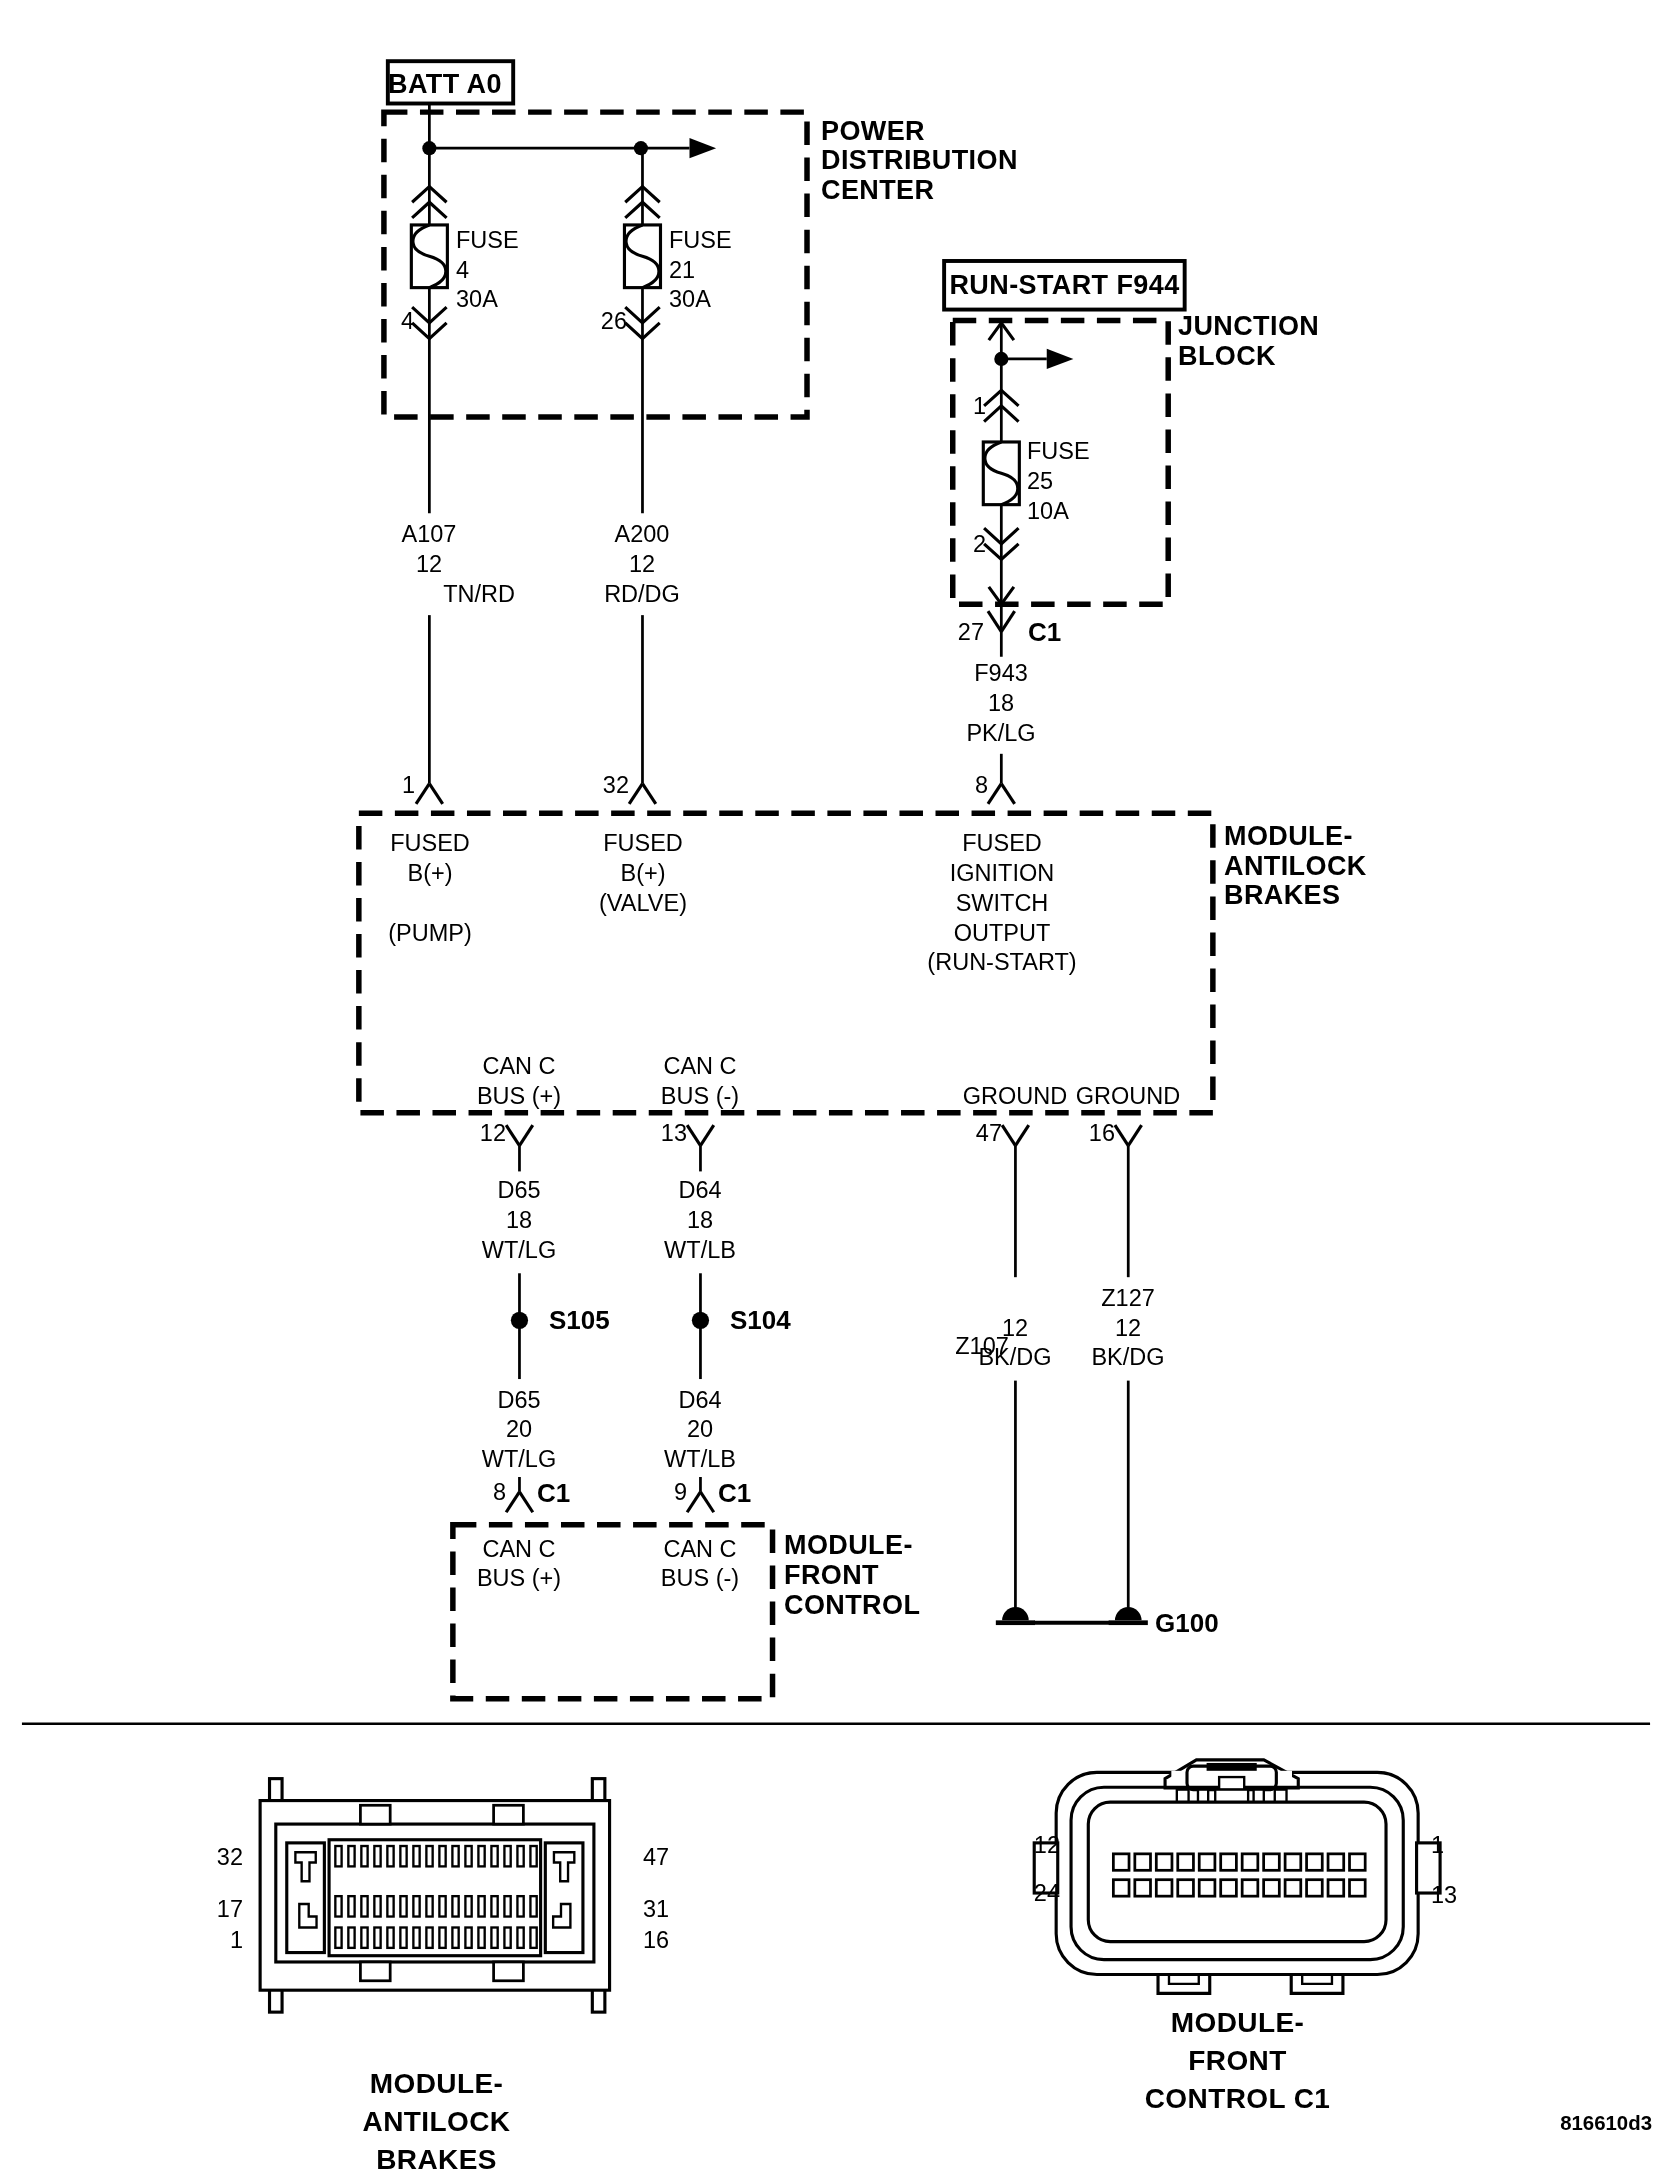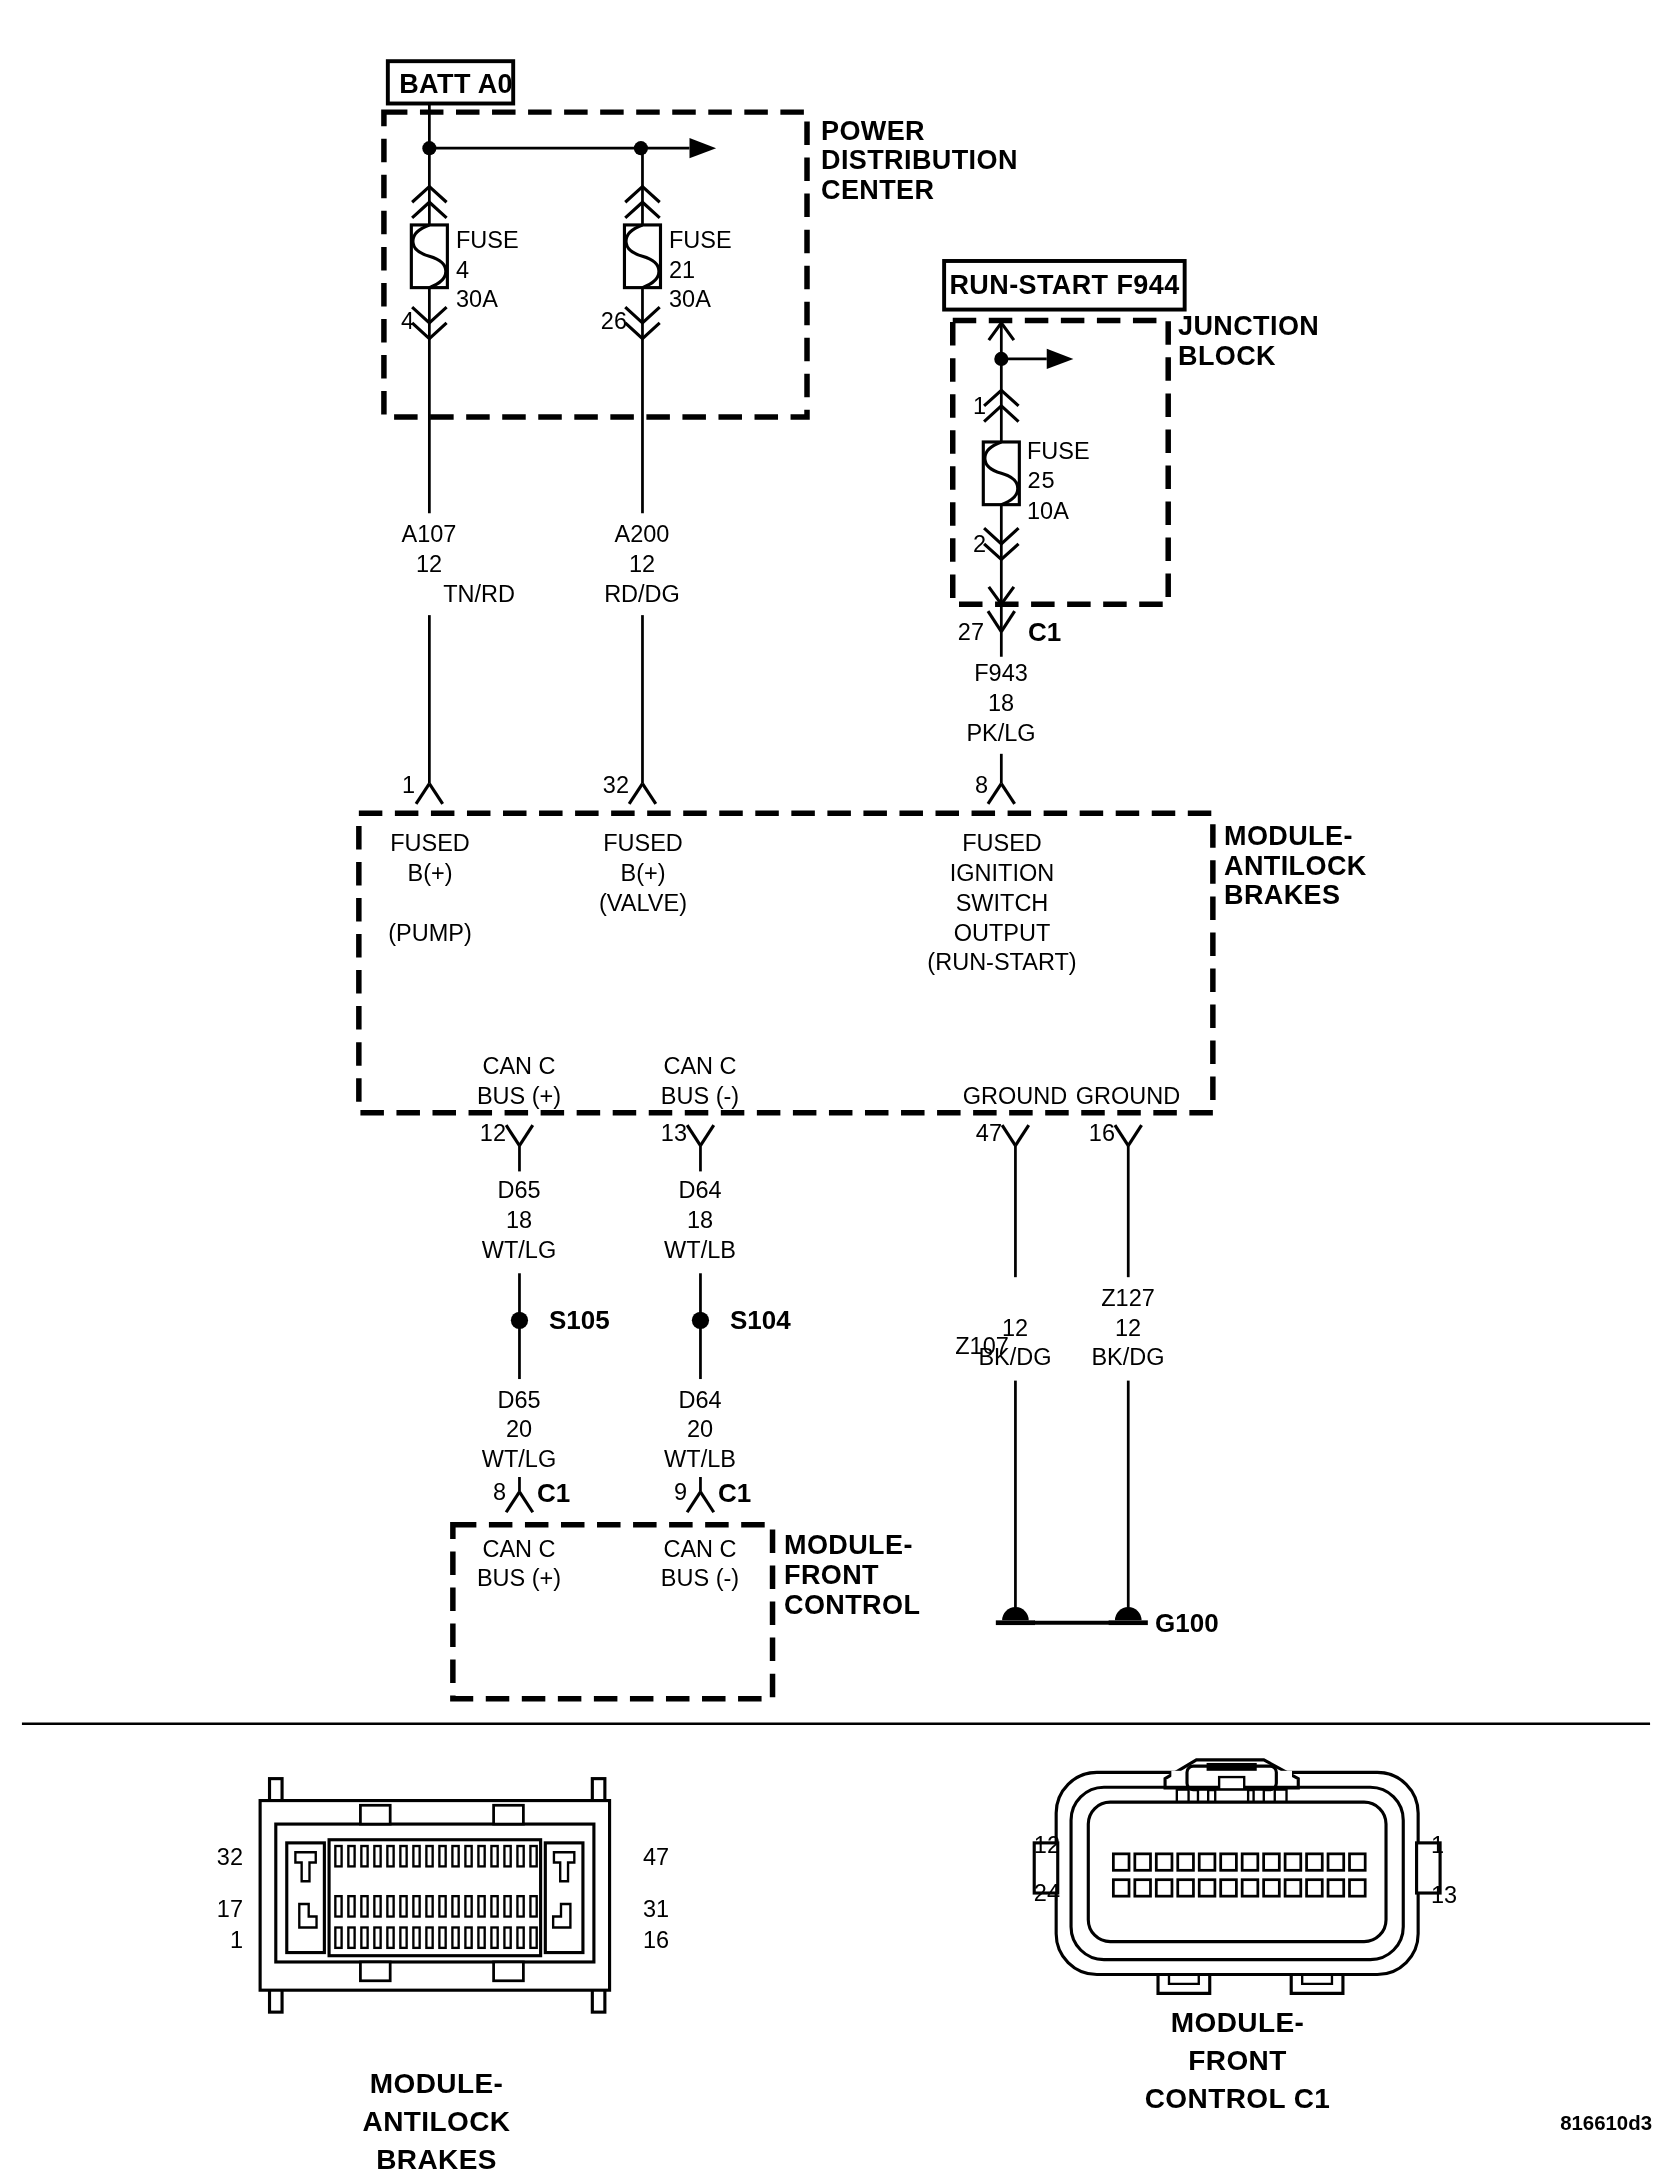--- a/index.html
+++ b/index.html
@@ -5,21 +5,21 @@
   html,body{margin:0;padding:0;background:#fff;}
   #canvas{position:relative;width:1672px;height:2183px;background:#fff;
           font-family:"Liberation Sans","DejaVu Sans",sans-serif;color:#000;overflow:hidden;}
   #diagram-svg{position:absolute;left:0;top:0;}
   .t{position:absolute;white-space:nowrap;font-size:23.5px;line-height:1;color:#000;}
   .b{font-weight:800;font-size:27px;letter-spacing:0.4px;}
   .c{width:172px;text-align:center;}
   .cw{width:204px;text-align:center;}
   .r{width:55px;text-align:right;}
   .cap{width:313px;text-align:center;font-weight:800;font-size:28px;letter-spacing:0.4px;}
-  .boxlbl{width:125px;text-align:right;}
+  .boxlbl{width:125px;text-align:left;}
   .boxlbl2{width:241px;text-align:center;}
   .sb{font-weight:800;font-size:26px;}
   .doc{width:141px;text-align:right;font-weight:700;font-size:20.4px;}
 </style>
 </head>
 <body>
 
 <div id="canvas">
 
 <svg id="diagram-svg" width="1672" height="2183" viewBox="0 0 2134 2786" xmlns="http://www.w3.org/2000/svg">
@@ -231,21 +231,21 @@
 <div class="t" style="left:669px;top:259px;">21</div>
 <div class="t" style="left:669px;top:288px;">30A</div>
 <div class="t r" style="left:359px;top:310px;">4</div>
 <div class="t r" style="left:572px;top:310px;">26</div>
 
 <div class="t b boxlbl2" style="left:944px;top:272px;">RUN-START F944</div>
 <div class="t b" style="left:1178px;top:313px;">JUNCTION</div>
 <div class="t b" style="left:1178px;top:343px;">BLOCK</div>
 <div class="t r" style="left:931px;top:395px;">1</div>
 <div class="t" style="left:1027px;top:440px;">FUSE</div>
-<div class="t" style="left:1027px;top:470px;font-family:Liberation Mono, monospace;">25</div>
+<div class="t" style="left:1027px;top:470px;">25</div>
 <div class="t" style="left:1027px;top:500px;">10A</div>
 <div class="t r" style="left:931px;top:533px;">2</div>
 <div class="t r" style="left:929px;top:621px;">27</div>
 <div class="t sb" style="left:1028px;top:619px;">C1</div>
 
 <div class="t c" style="left:343px;top:523px;">A107</div>
 <div class="t c" style="left:343px;top:553px;">12</div>
 <div class="t c" style="left:343px;top:583px;text-align:right;">TN/RD</div>
 <div class="t c" style="left:556px;top:523px;">A200</div>
 <div class="t c" style="left:556px;top:553px;">12</div>

